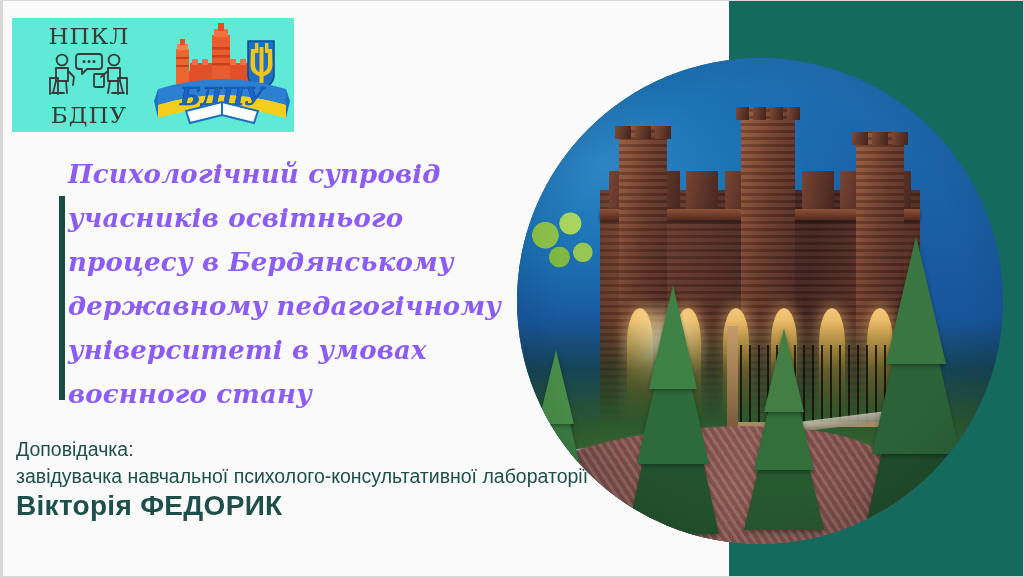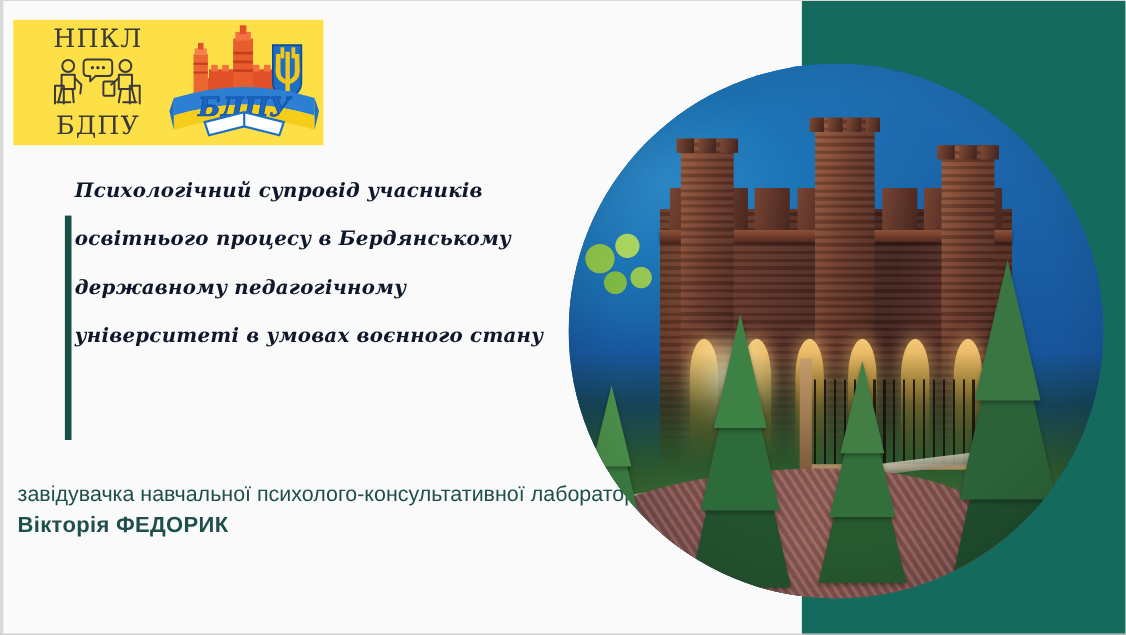--- a/index.html
+++ b/index.html
@@ -39,21 +39,21 @@
     z-index: 1;
   }
 
   
   .logo-board {
     position: absolute;
     left: 12px;
     top: 18px;
     width: 282px;
     height: 114px;
-    background: #fde047;
+    background: #5eead4;
     z-index: 5;
     display: flex;
     align-items: center;
   }
   .logo-nkpl {
     width: 118px;
     height: 112px;
     position: relative;
     flex: none;
     margin-left: 18px;
@@ -92,43 +92,43 @@
     height: 204px;
     background: #175043;
     z-index: 6;
   }
   .title {
     position: absolute;
     left: 68px;
     top: 152px;
     width: 452px;
     z-index: 6;
-    color: #0f172a;
+    color: #8b5cf6;
     font-family: "DejaVu Serif", serif;
     font-style: italic;
     font-weight: bold;
-    font-size: 18px;
+    font-size: 26px;
     line-height: 44px;
     letter-spacing: 0.2px;
   }
 
   
   .speaker {
     position: absolute;
     left: 16px;
     top: 436px;
     z-index: 6;
     color: #1E4F4B;
     font-size: 19.5px;
     line-height: 27px;
   }
   .speaker .lead { }
   .speaker .name {
     font-weight: bold;
-    font-size: 20px;
+    font-size: 28px;
     letter-spacing: 0.3px;
     margin-top: 2px;
   }
 
   
   .photo-circle {
     position: absolute;
     left: 517px;
     top: 58px;
     width: 486px;
@@ -430,20 +430,21 @@
           <path d="M70 81 v13" stroke="#1E6FC4" stroke-width="2"></path>
         </g>
       </svg>
     </div>
   </div>
 
   <div class="title-rule"></div>
   <div class="title">Психологічний супровід учасників освітнього процесу в Бердянському державному педагогічному університеті в умовах воєнного стану</div>
 
   <div class="speaker">
+    <div class="lead">Доповідачка:</div>
     <div>завідувачка навчальної психолого-консультативної лабораторії</div>
     <div class="name">Вікторія ФЕДОРИК</div>
   </div>
 
   <div class="photo-circle">
     <div class="scene">
       <div class="sky"></div>
       <div class="foliage"></div>
 
       <div class="building">

